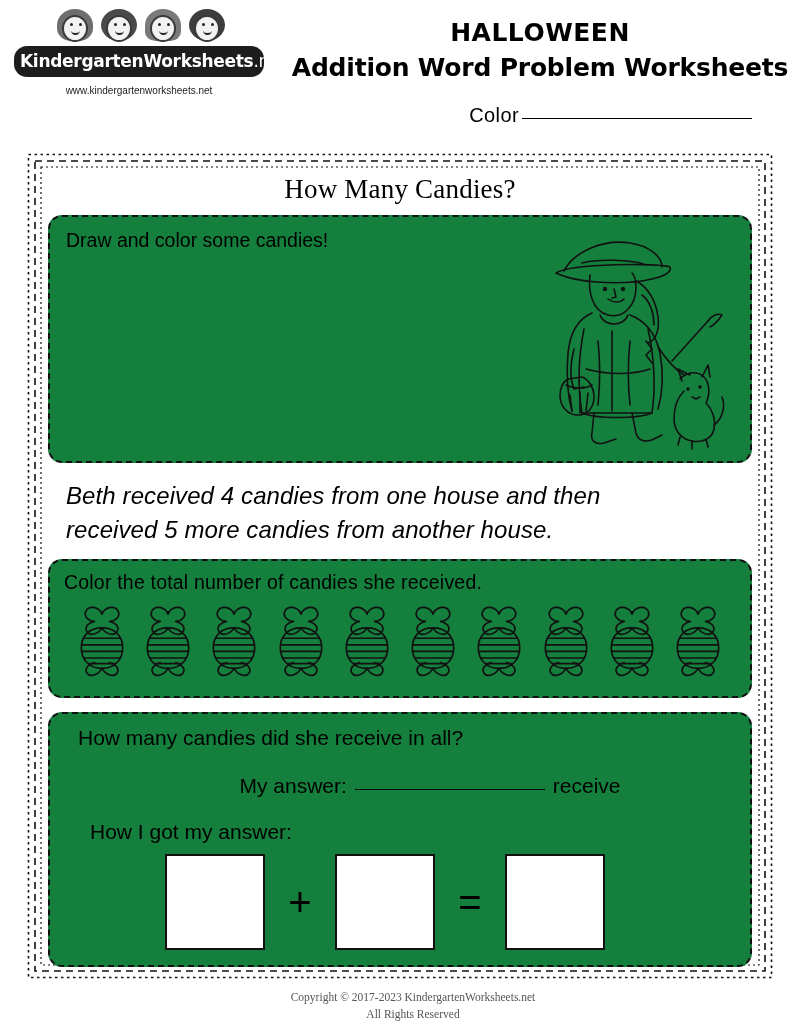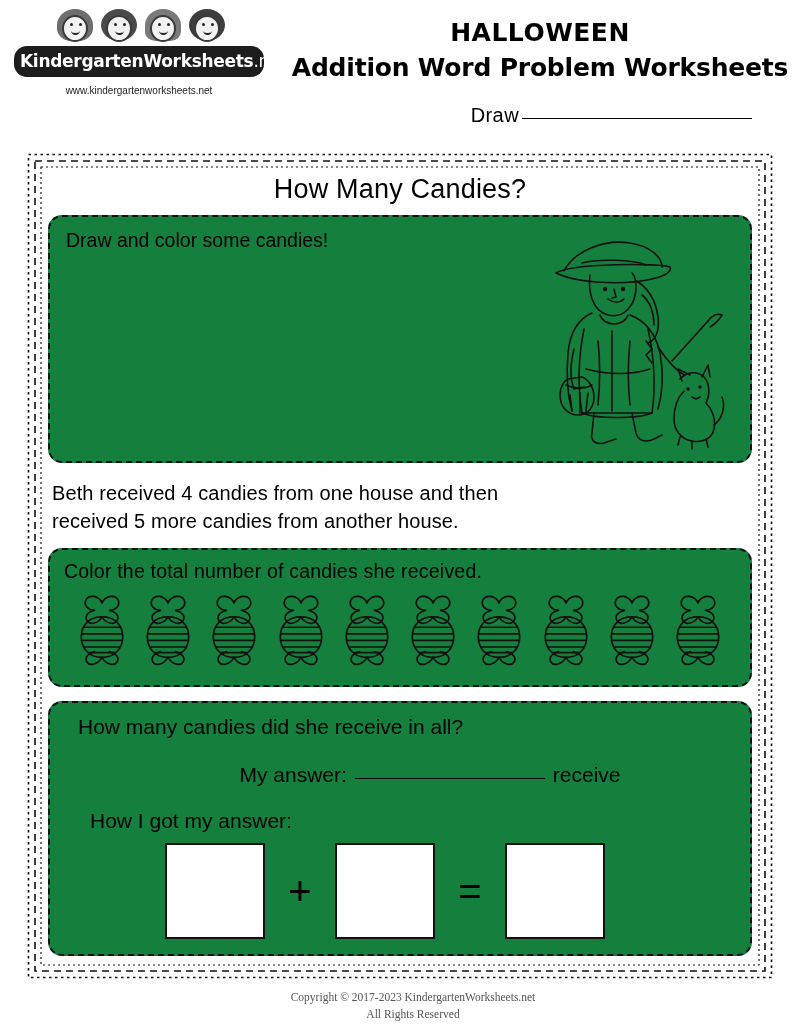--- a/index.html
+++ b/index.html
@@ -154,21 +154,21 @@
     right: 22px;
     top: 14px;
     bottom: 14px;
   }
 
   .sheet-title {
     text-align: center;
     font-size: 27px;
     margin-top: 8px;
     margin-bottom: 10px;
-    font-family: Liberation Sans, sans-serif;
+    font-family: Liberation Serif, serif;
     letter-spacing: 0.2px;
   }
 
   
   .dbox {
     border: 2px dashed #111;
     border-radius: 14px;
     position: relative;
     background: #15803d;
   }
@@ -184,25 +184,26 @@
 
   .witch {
     position: absolute;
     right: 18px;
     top: 12px;
     width: 220px;
     height: 222px;
   }
 
   .problem-text {
-    margin: 16px 6px 12px 4px;
-    font-size: 20px;
+    margin: 16px 6px 12px 18px;
+    font-size: 24px;
     line-height: 1.42;
     font-family: "Liberation Sans", sans-serif;
     letter-spacing: 0.1px;
+    font-style: italic;
   }
 
   .color-box {
     padding: 10px 14px 14px 14px;
   }
   .color-label {
     font-size: 19.5px;
     font-family: "Liberation Sans", sans-serif;
     letter-spacing: 0.2px;
   }
@@ -319,21 +320,21 @@
     <div class="logo-bar"><span>Kindergarten</span><span>Worksheets</span><span class="light">.net</span></div>
     <div class="logo-url">www.kindergartenworksheets.net</div>
   </div>
 
   <div class="title-block">
     <div class="title-main">HALLOWEEN</div>
     <div class="title-sub">Addition Word Problem Worksheets</div>
   </div>
 
   <div class="name-line">
-    <span>Draw</span><span class="rule"></span>
+    <span>Color</span><span class="rule"></span>
   </div>
 </div>
 
 <div class="sheet">
 
   <svg class="squiggle-frame" viewBox="0 0 748 828" preserveAspectRatio="none">
     <rect x="9" y="9" width="730" height="810" fill="none" stroke="#111" stroke-width="1.6" stroke-dasharray="7 5"></rect>
     <rect x="2.5" y="2.5" width="743" height="823" fill="none" stroke="#111" stroke-width="1.6" stroke-dasharray="2.5 3.5"></rect>
     <rect x="15" y="15" width="718" height="798" fill="none" stroke="#111" stroke-width="1.2" stroke-dasharray="2 3"></rect>
   </svg>

